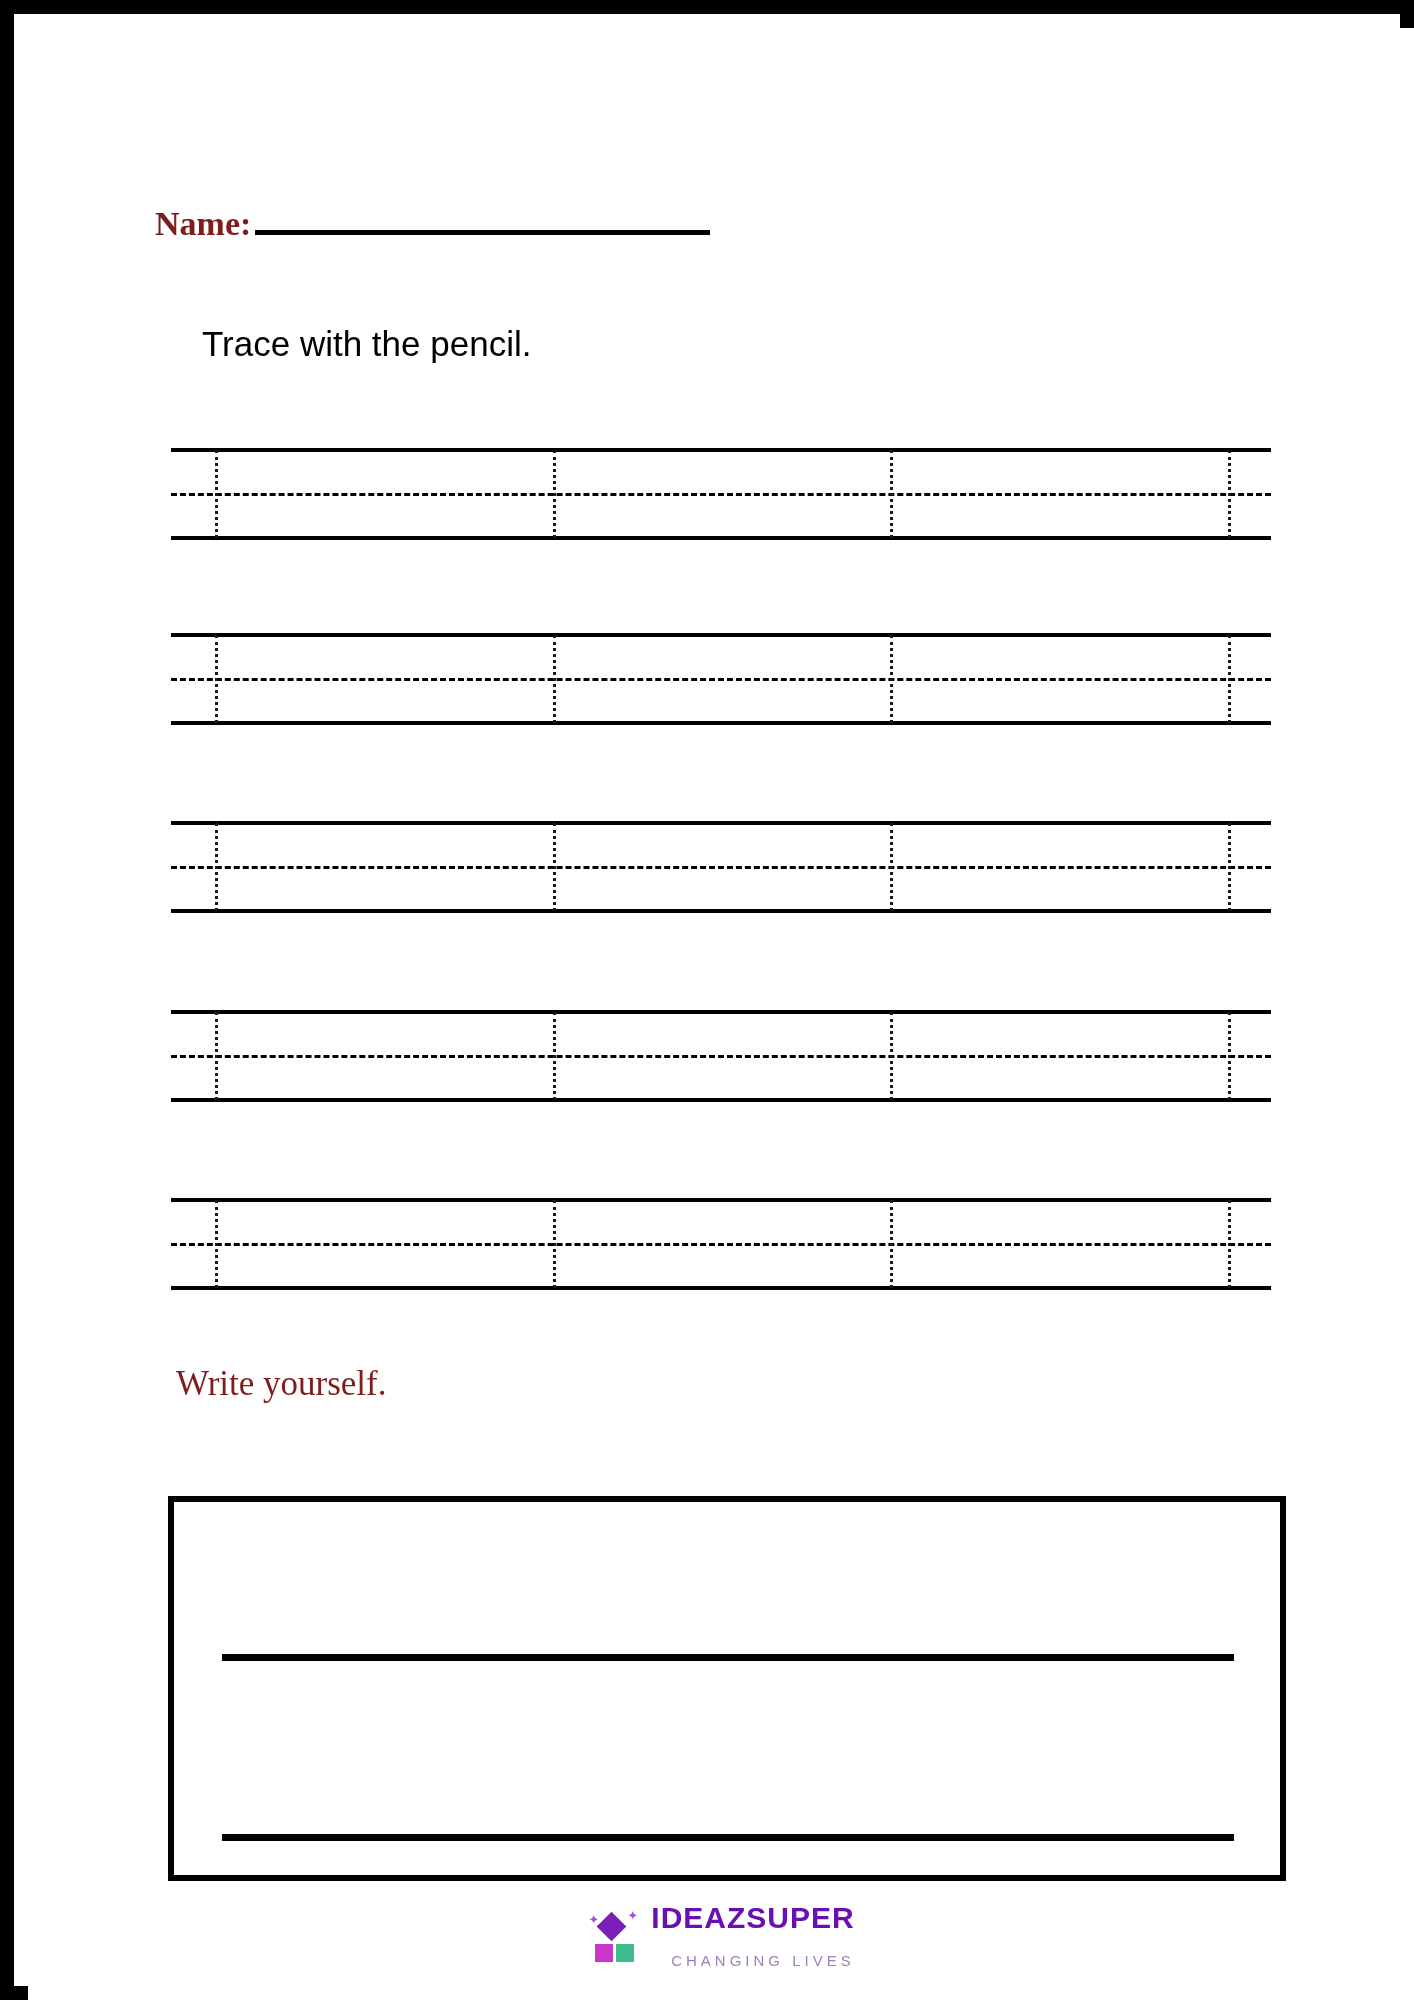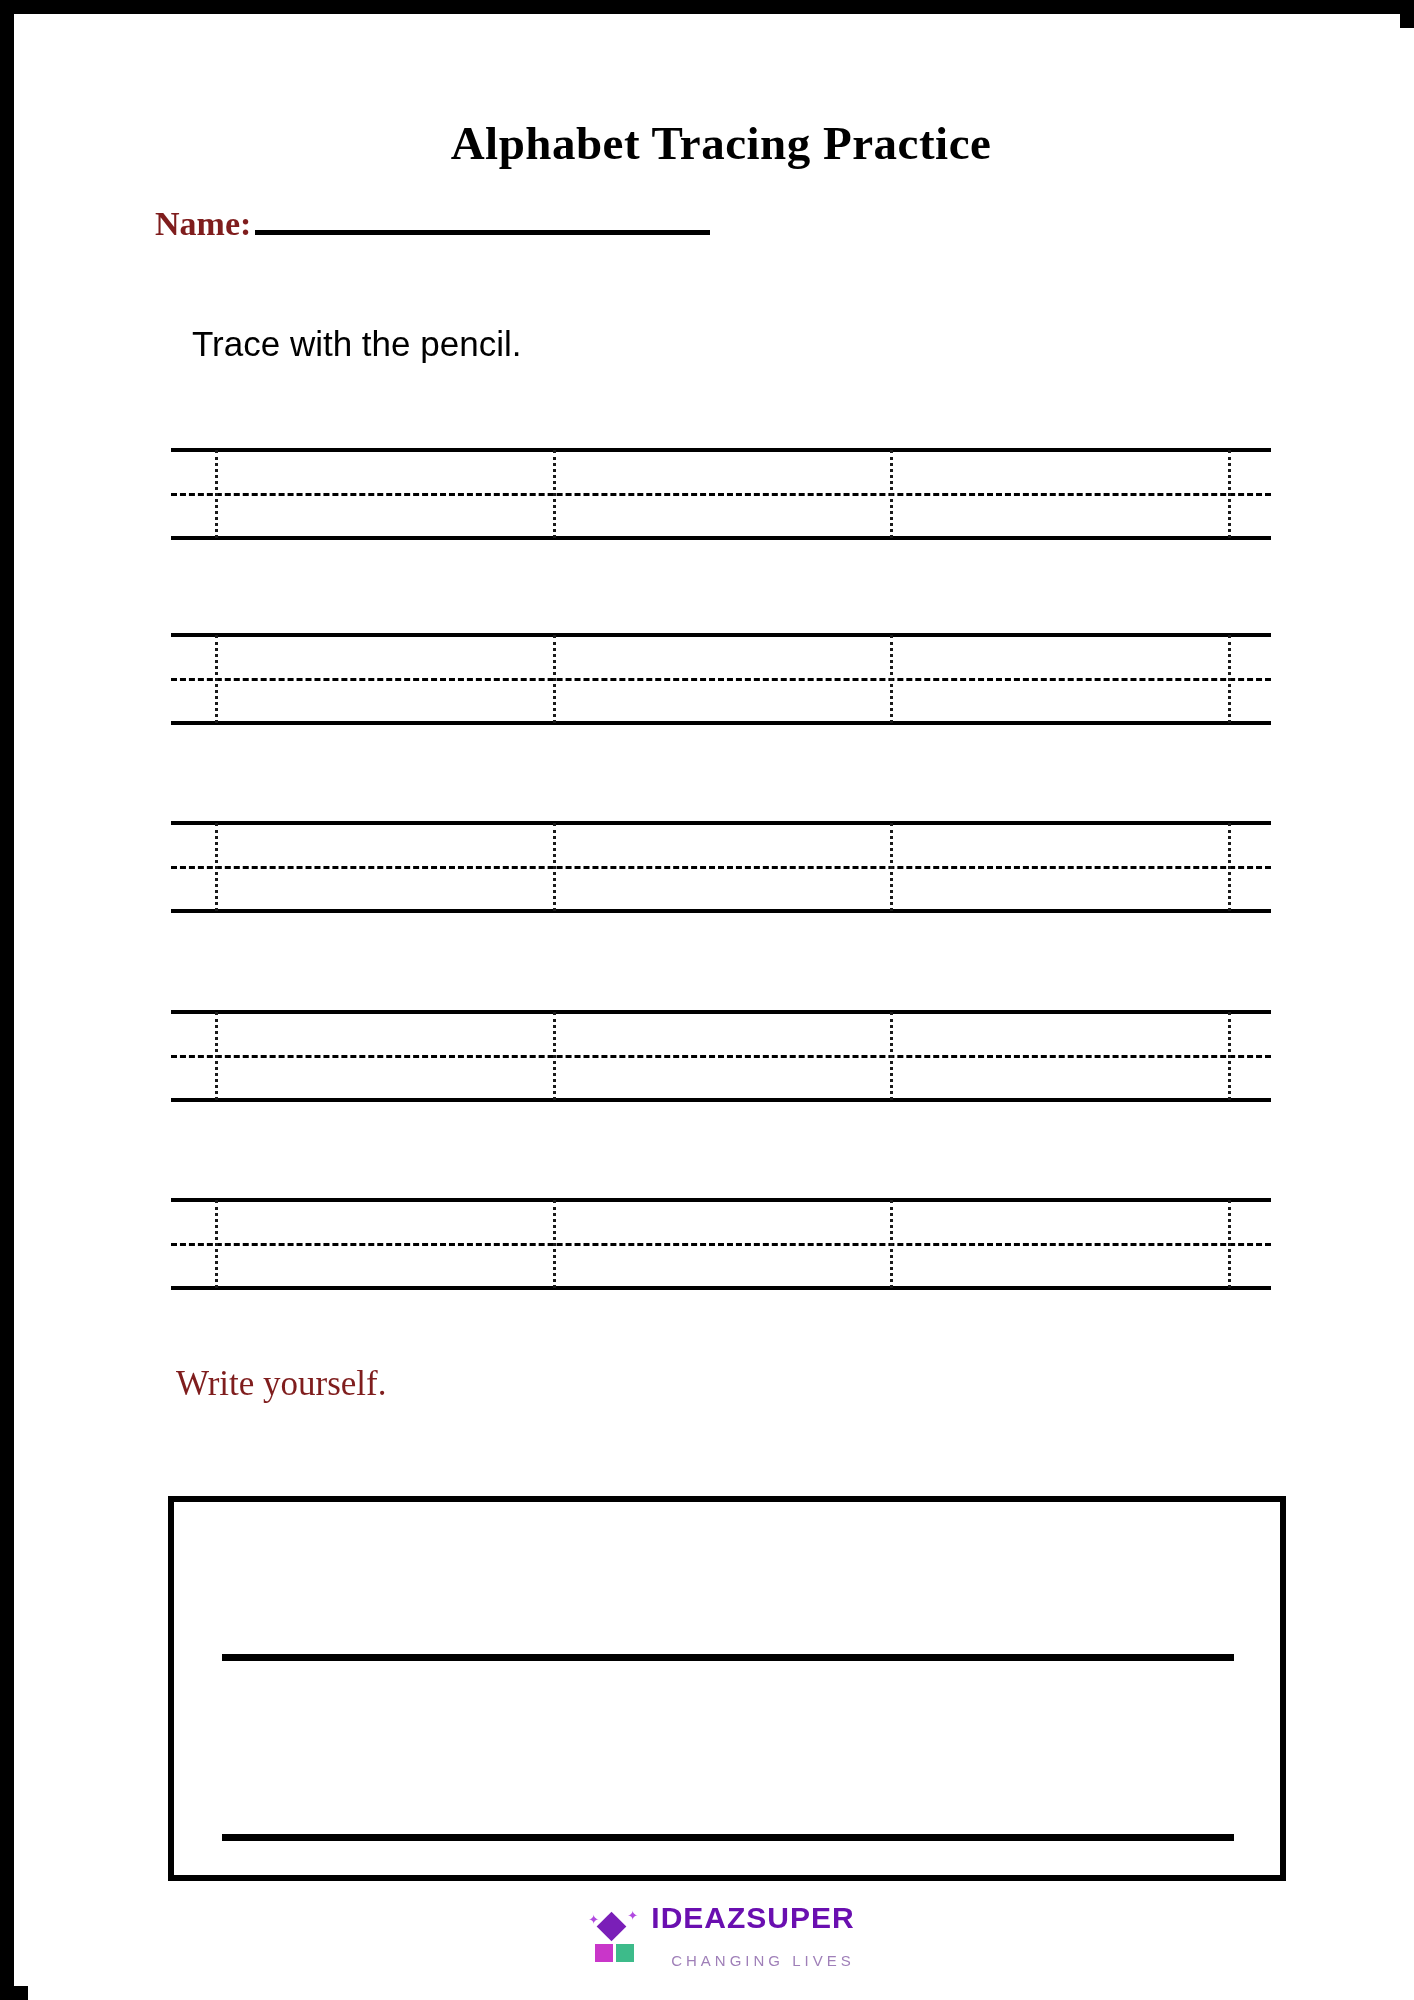--- a/index.html
+++ b/index.html
@@ -66,21 +66,21 @@
   .name-blank {
     width: 455px;
     height: 0;
     border-bottom: 5px solid #000000;
     margin-left: 4px;
     margin-bottom: 6px;
   }
 
   .instruction-trace {
     position: absolute;
-    left: 164px;
+    left: 174px;
     top: 296px;
     font-family: "Liberation Sans", sans-serif;
     font-size: 35px;
     color: #000000;
   }
 
   
   .rule-block {
     position: absolute;
     left: 143px;
@@ -213,21 +213,20 @@
     line-height: 1;
     margin-top: 20px;
   }
 </style>
 </head>
 <body>
 
 <div class="page-frame">
   <div class="sheet">
 
-    <div class="title">Alphabet Tracing Practice</div>
 
     <div class="name-row">
       <span class="name-label">Name:</span>
       <span class="name-blank"></span>
     </div>
 
     <div class="instruction-trace">Trace with the pencil.</div>
 
     <div class="rule-block" style="top:420px;">
       <div class="rule-top"></div>

